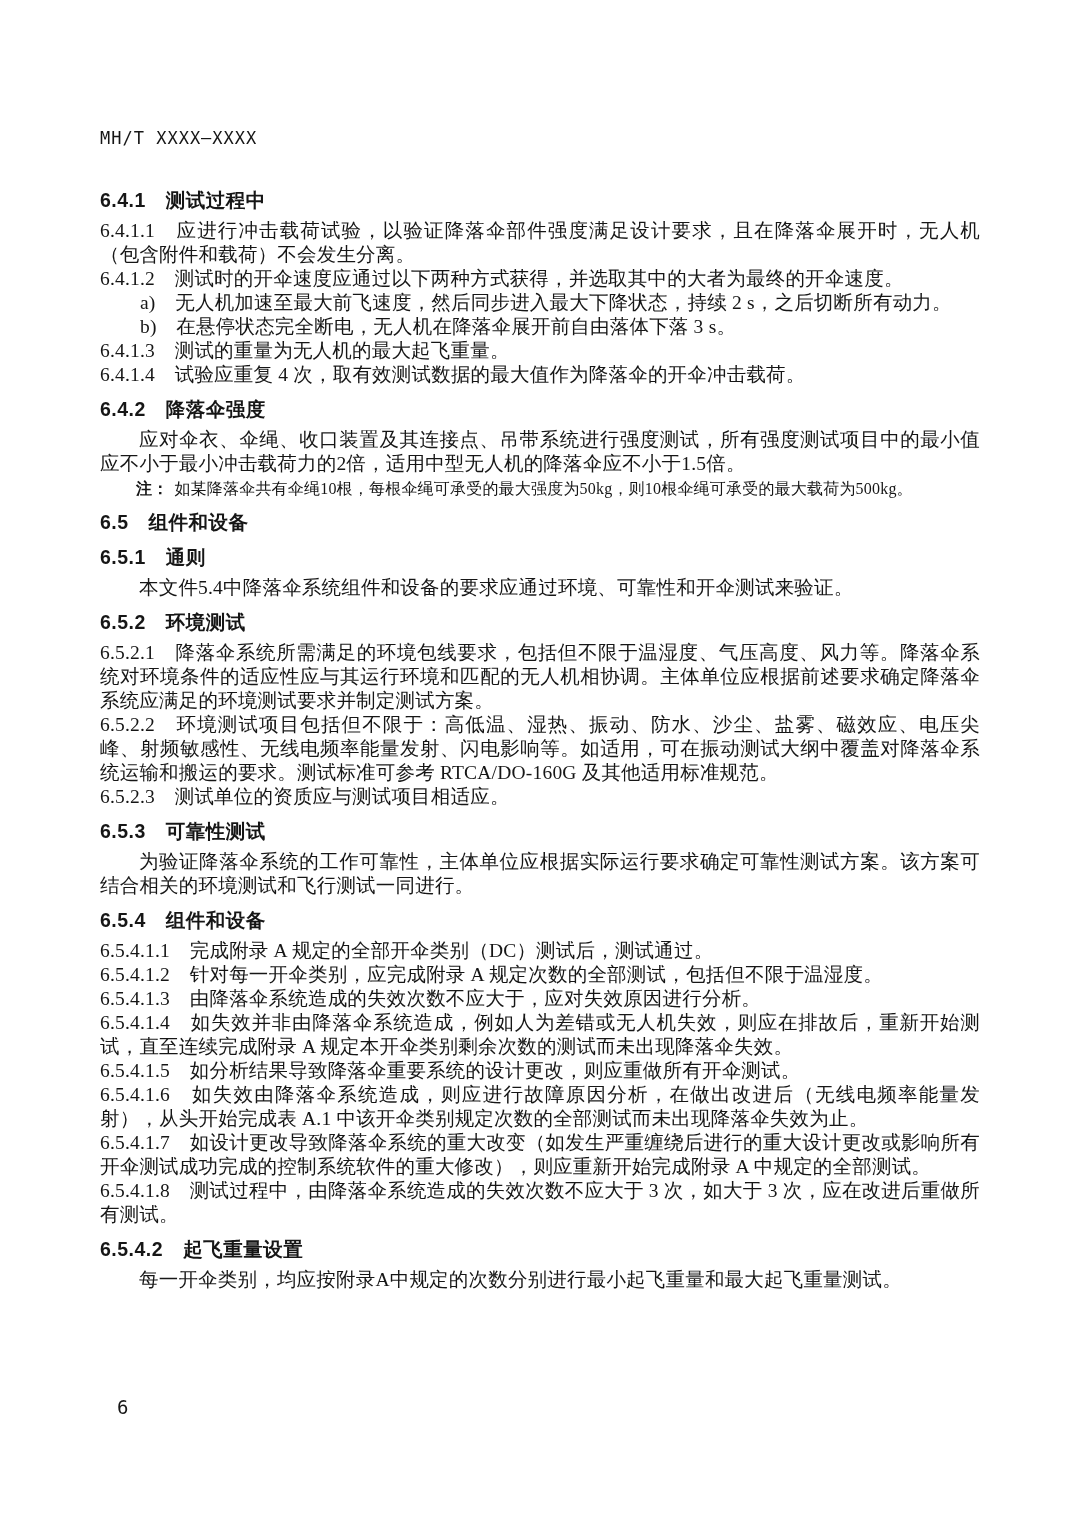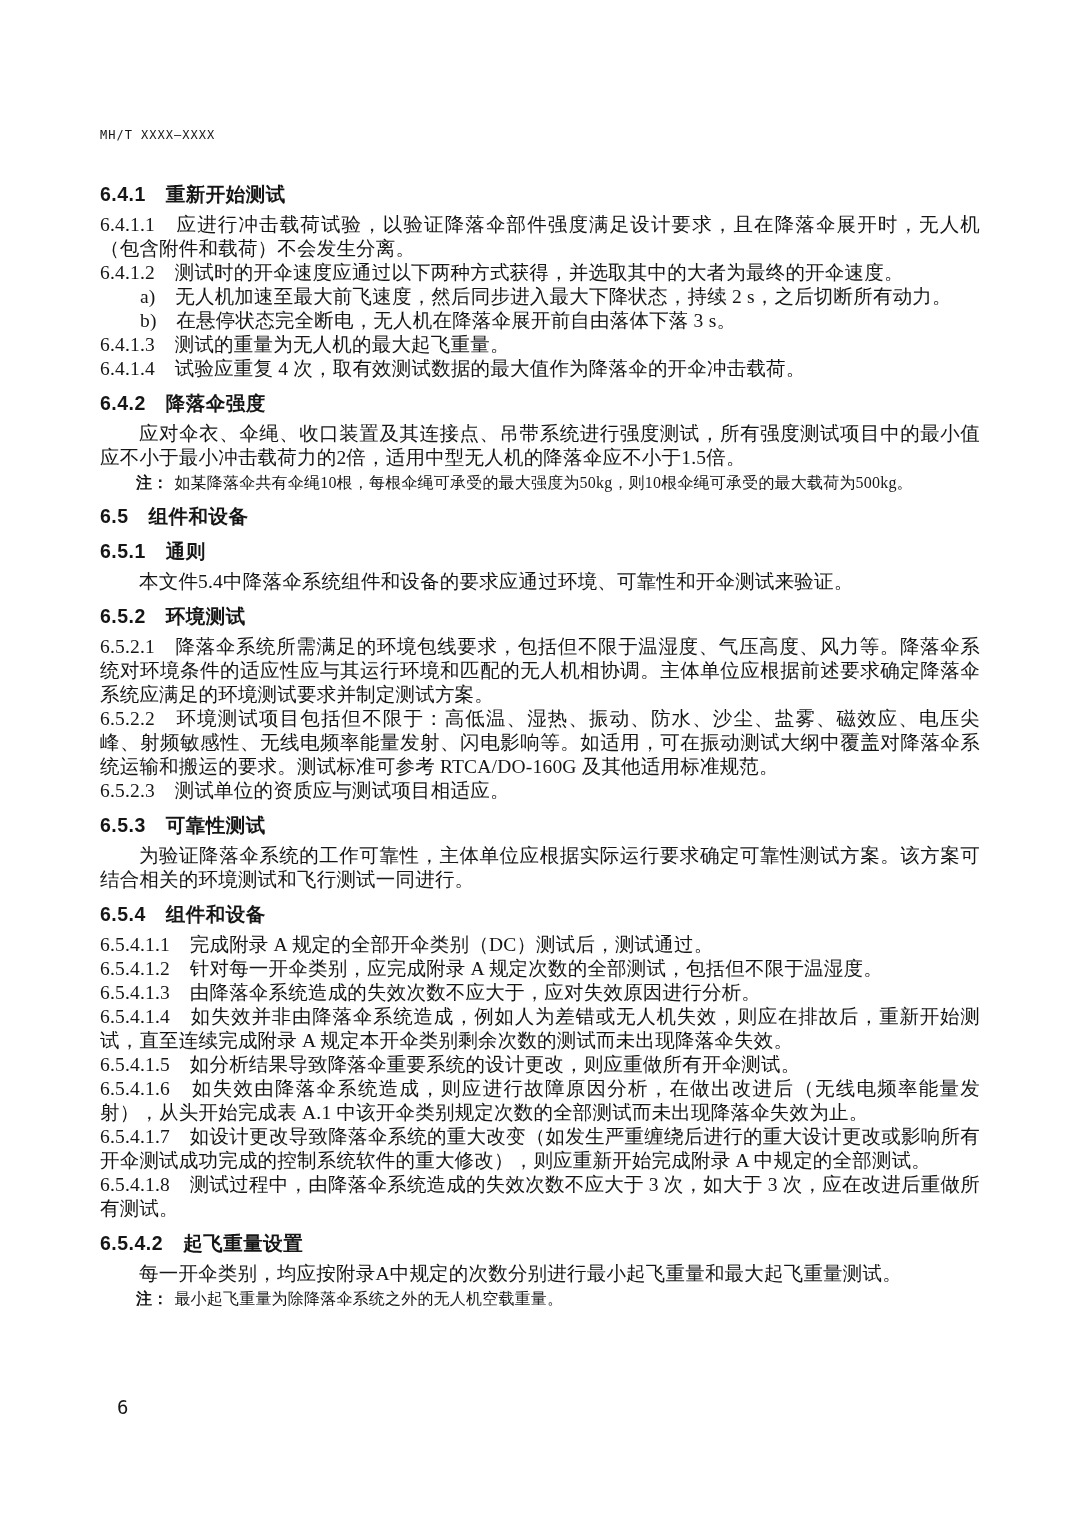--- a/index.html
+++ b/index.html
@@ -10,21 +10,21 @@
     margin: 0 auto;
     background: #ffffff;
     box-sizing: border-box;
     padding: 128px 100px 0 100px;
     color: #161616;
     font-family: "Liberation Serif", "DejaVu Serif", serif;
     overflow: hidden;
   }
   .doc-number {
     font-family: "DejaVu Sans Mono", "Liberation Mono", monospace;
-    font-size: 12px;
+    font-size: 17px;
     letter-spacing: 1px;
     margin-bottom: 40px;
   }
   .block-heading {
     font-family: "Liberation Sans", "DejaVu Sans", sans-serif;
     font-weight: bold;
     font-size: 19.5px;
     line-height: 25px;
     letter-spacing: 0.5px;
     margin: 10px 0 6px 0;
@@ -58,21 +58,21 @@
     font-family: "DejaVu Sans Mono", "Liberation Mono", monospace;
   }
 </style>
 </head>
 <body>
 
 <div class="page">
   <div class="doc-number">MH/T XXXX—XXXX</div>
 
   <div>
-      <div class="block-heading">6.4.1　重新开始测试</div>
+      <div class="block-heading">6.4.1　测试过程中</div>
       <div class="block-clause">6.4.1.1　应进行冲击载荷试验，以验证降落伞部件强度满足设计要求，且在降落伞展开时，无人机（包含附件和载荷）不会发生分离。</div>
       <div class="block-clause">6.4.1.2　测试时的开伞速度应通过以下两种方式获得，并选取其中的大者为最终的开伞速度。</div>
       <div class="block-item">a)　无人机加速至最大前飞速度，然后同步进入最大下降状态，持续 2 s，之后切断所有动力。</div>
       <div class="block-item">b)　在悬停状态完全断电，无人机在降落伞展开前自由落体下落 3 s。</div>
       <div class="block-clause">6.4.1.3　测试的重量为无人机的最大起飞重量。</div>
       <div class="block-clause">6.4.1.4　试验应重复 4 次，取有效测试数据的最大值作为降落伞的开伞冲击载荷。</div>
       <div class="block-heading">6.4.2　降落伞强度</div>
       <div class="block-para">应对伞衣、伞绳、收口装置及其连接点、吊带系统进行强度测试，所有强度测试项目中的最小值应不小于最小冲击载荷力的2倍，适用中型无人机的降落伞应不小于1.5倍。</div>
       <div class="block-note"><span class="note-label">注：</span><span>如某降落伞共有伞绳10根，每根伞绳可承受的最大强度为50kg，则10根伞绳可承受的最大载荷为500kg。</span></div>
       <div class="block-heading">6.5　组件和设备</div>
@@ -88,17 +88,16 @@
       <div class="block-clause">6.5.4.1.1　完成附录 A 规定的全部开伞类别（DC）测试后，测试通过。</div>
       <div class="block-clause">6.5.4.1.2　针对每一开伞类别，应完成附录 A 规定次数的全部测试，包括但不限于温湿度。</div>
       <div class="block-clause">6.5.4.1.3　由降落伞系统造成的失效次数不应大于，应对失效原因进行分析。</div>
       <div class="block-clause">6.5.4.1.4　如失效并非由降落伞系统造成，例如人为差错或无人机失效，则应在排故后，重新开始测试，直至连续完成附录 A 规定本开伞类别剩余次数的测试而未出现降落伞失效。</div>
       <div class="block-clause">6.5.4.1.5　如分析结果导致降落伞重要系统的设计更改，则应重做所有开伞测试。</div>
       <div class="block-clause">6.5.4.1.6　如失效由降落伞系统造成，则应进行故障原因分析，在做出改进后（无线电频率能量发射），从头开始完成表 A.1 中该开伞类别规定次数的全部测试而未出现降落伞失效为止。</div>
       <div class="block-clause">6.5.4.1.7　如设计更改导致降落伞系统的重大改变（如发生严重缠绕后进行的重大设计更改或影响所有开伞测试成功完成的控制系统软件的重大修改），则应重新开始完成附录 A 中规定的全部测试。</div>
       <div class="block-clause">6.5.4.1.8　测试过程中，由降落伞系统造成的失效次数不应大于 3 次，如大于 3 次，应在改进后重做所有测试。</div>
       <div class="block-heading">6.5.4.2　起飞重量设置</div>
       <div class="block-para">每一开伞类别，均应按附录A中规定的次数分别进行最小起飞重量和最大起飞重量测试。</div>
-      <div class="block-note"><span class="note-label">注：</span><span>最小起飞重量为除降落伞系统之外的无人机空载重量。</span></div>
     </div>
 
   <div class="page-number">6</div>
 </div>
 
 </body></html>

